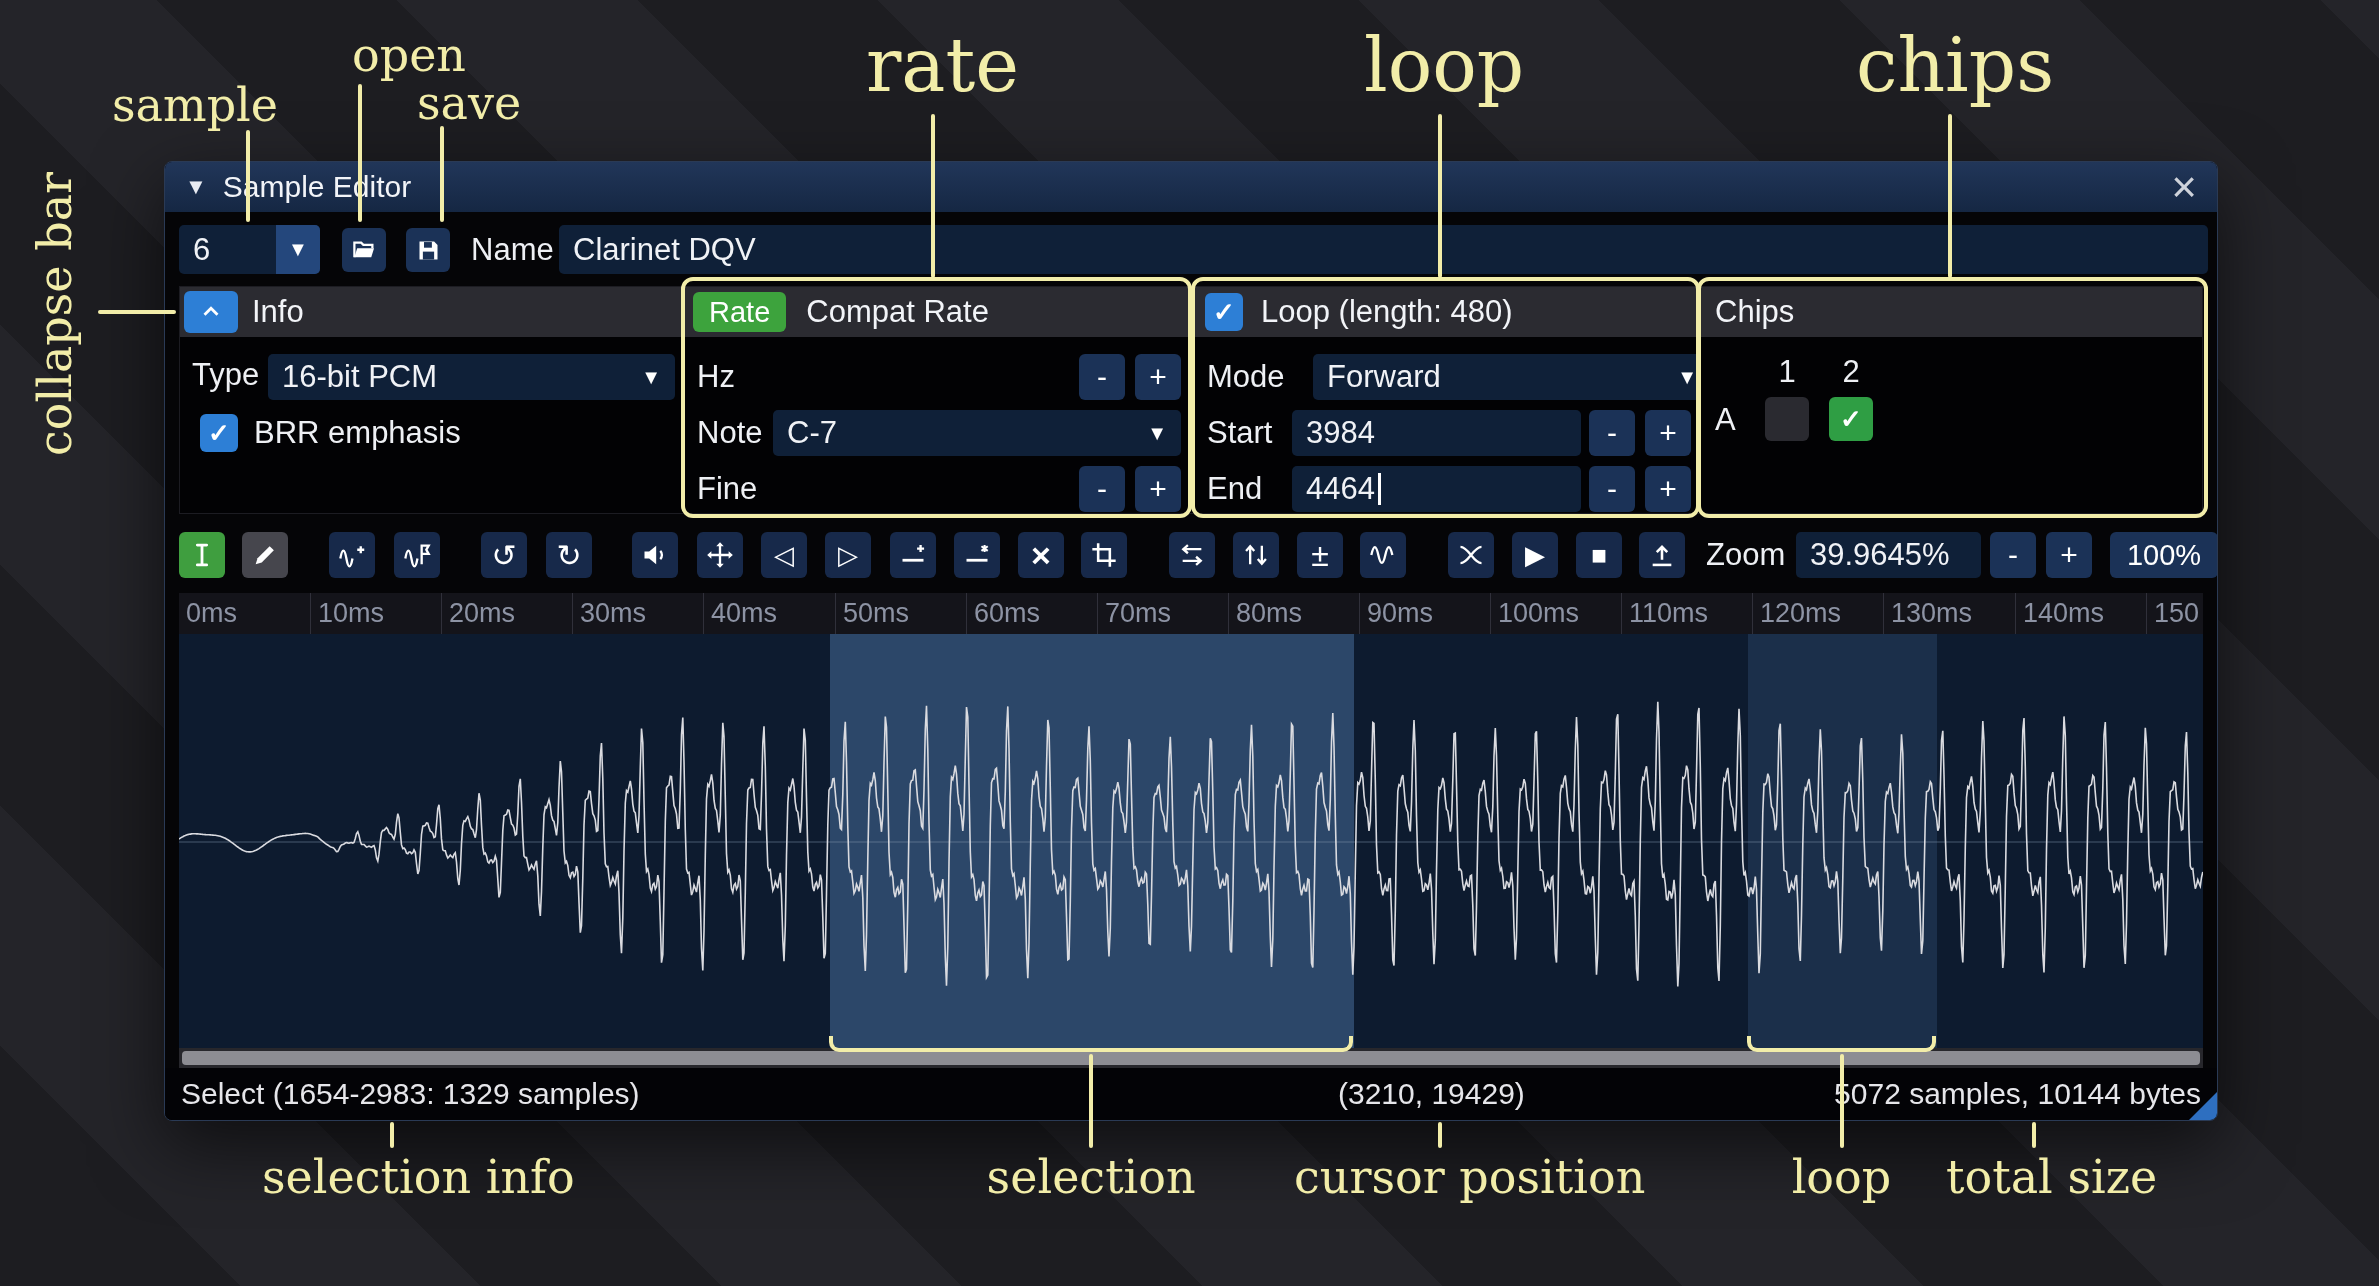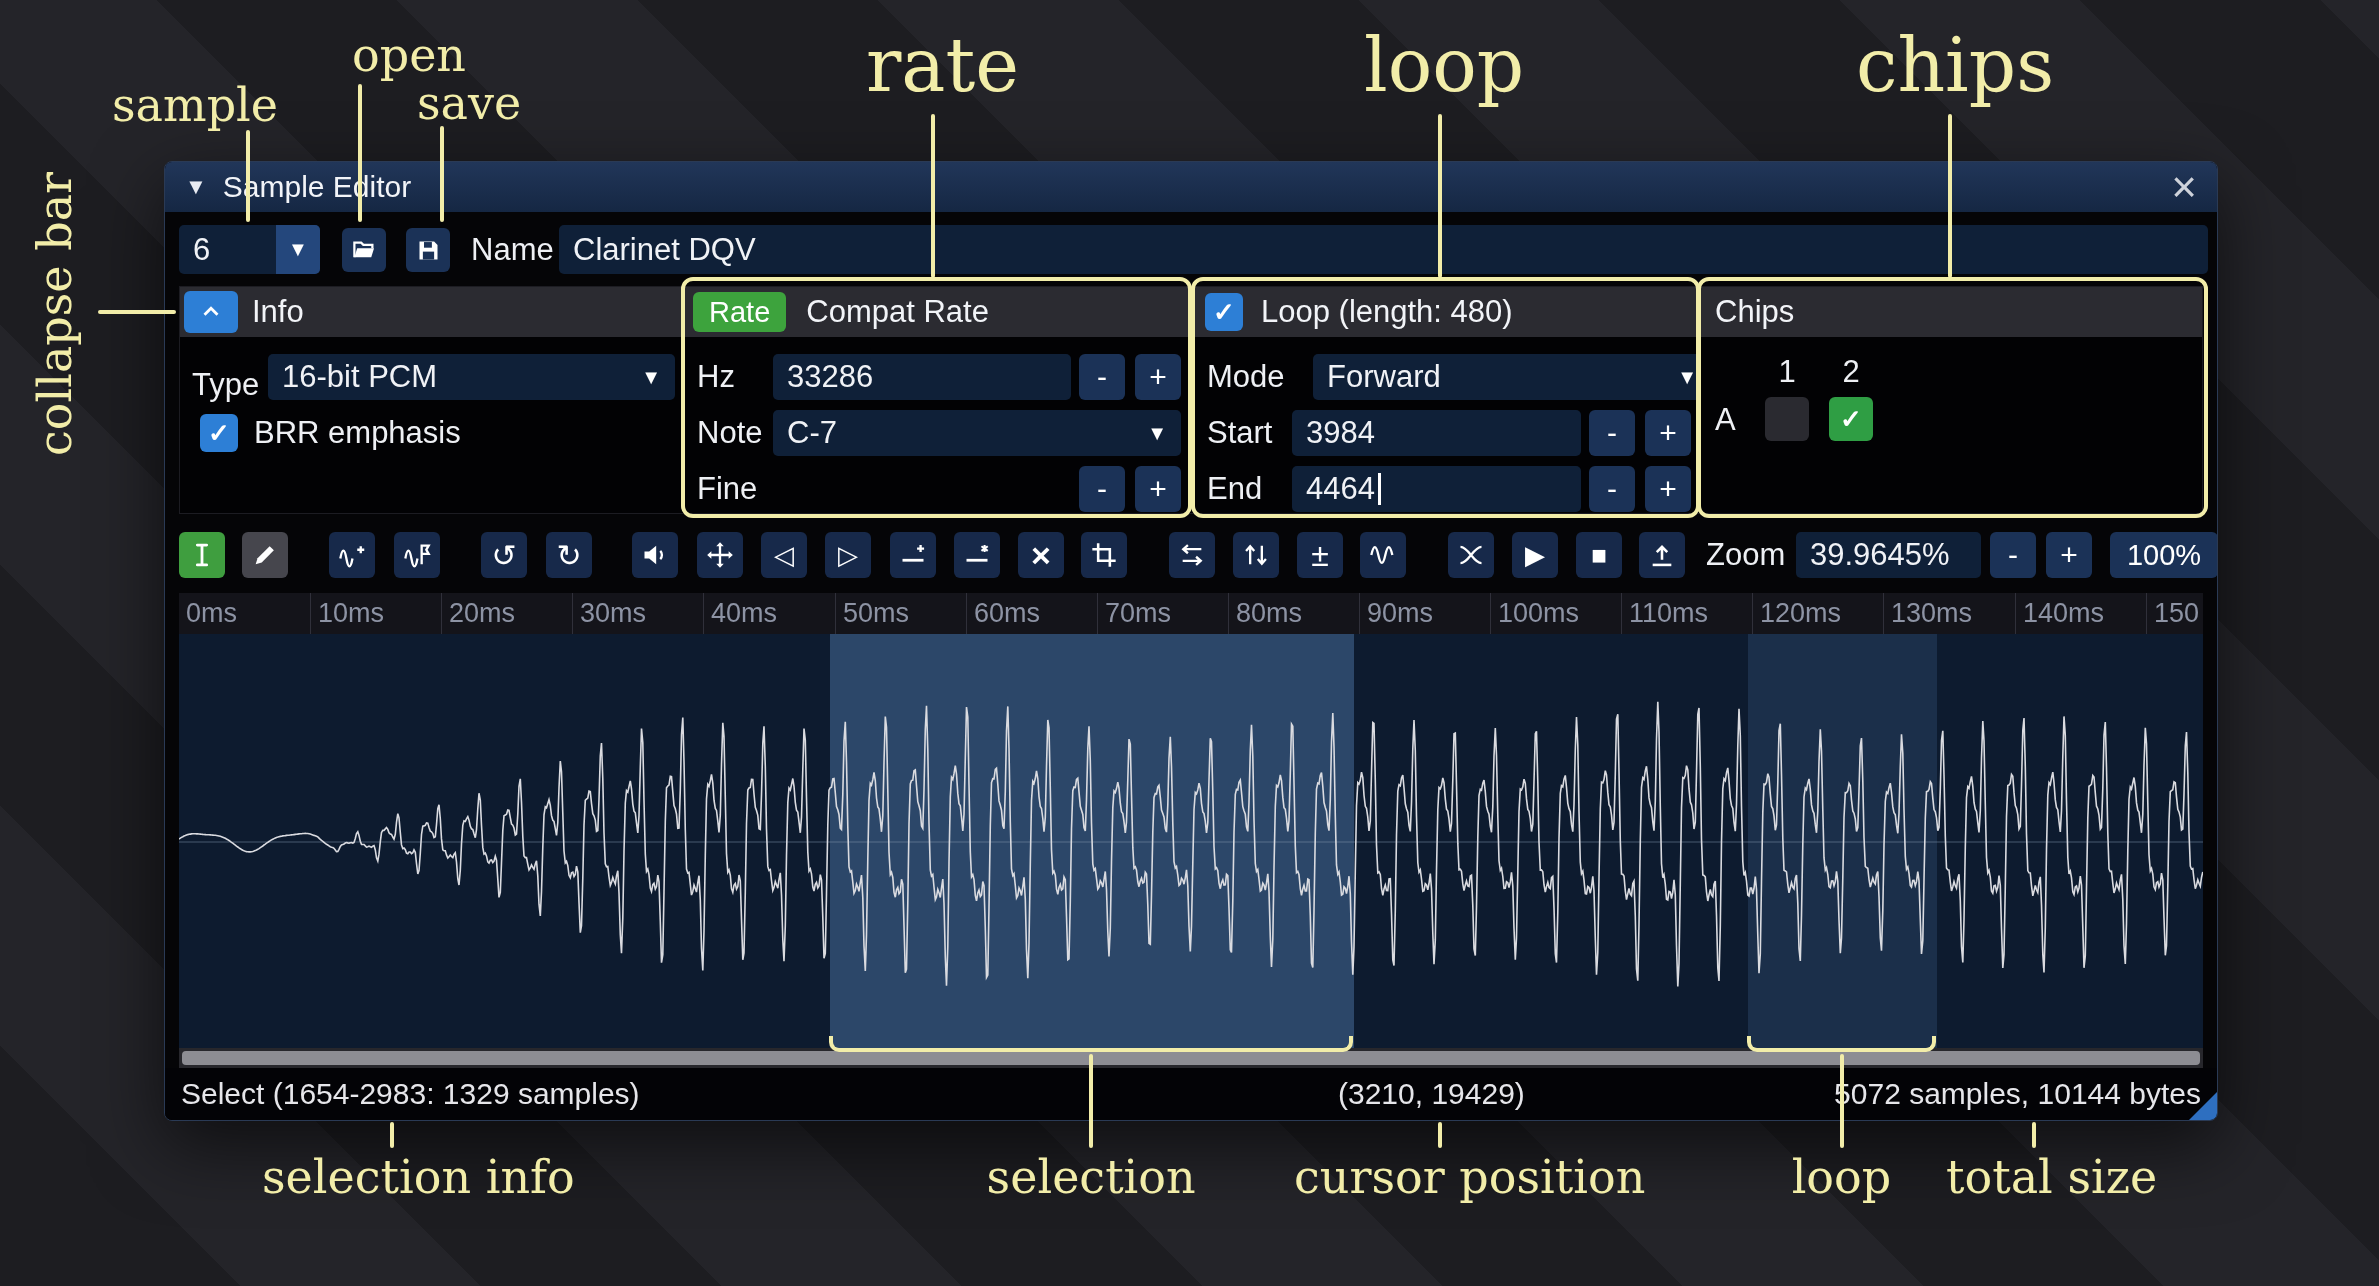--- a/index.html
+++ b/index.html
@@ -154,40 +154,37 @@
 
     <div class="section abs" style="left:0;top:0;width:505px;height:228px;">
       <div class="sechead">
         <div class="collapse-btn">
           <svg viewBox="0 0 24 24">
               <path d="M6 14.5l6-6 6 6" fill="none" stroke="#fff" stroke-width="2.6"></path>
             </svg>
         </div>
         <span>Info</span>
       </div>
-      <span class="rowlabel" style="left:12px;top:75px;">Type</span>
+      <span class="rowlabel" style="left:12px;top:65px;">Type</span>
       <div class="field dd abs" style="left:88px;top:67px;width:407px;height:46px;">
         <span>16-bit PCM</span>
         <span class="dd-caret">▼</span>
       </div>
       <div class="cb abs" style="left:20px;top:127px;width:38px;height:38px;">
         <span>✓</span>
       </div>
       <span class="rowlabel" style="left:74px;top:123px;">BRR emphasis</span>
     </div>
 
     <div class="section abs" style="left:505px;top:0;width:510px;height:228px;">
       <div class="sechead">
         <div class="rate-btn">Rate</div>
         <span>Compat Rate</span>
       </div>
       <span class="rowlabel" style="left:12px;top:67px;">Hz</span>
-      <div class="field abs" style="left:88px;top:67px;width:298px;height:46px;">
-        <span>33286</span>
-      </div>
       <div class="btn-navy abs" style="left:394px;top:67px;width:46px;height:46px;font-size:30px;">-</div>
       <div class="btn-navy abs" style="left:450px;top:67px;width:46px;height:46px;font-size:30px;">+</div>
       <span class="rowlabel" style="left:12px;top:123px;">Note</span>
       <div class="field dd abs" style="left:88px;top:123px;width:408px;height:46px;">
         <span>C-7</span>
         <span class="dd-caret">▼</span>
       </div>
       <span class="rowlabel" style="left:12px;top:179px;">Fine</span>
       <div class="btn-navy abs" style="left:394px;top:179px;width:46px;height:46px;font-size:30px;">-</div>
       <div class="btn-navy abs" style="left:450px;top:179px;width:46px;height:46px;font-size:30px;">+</div>

